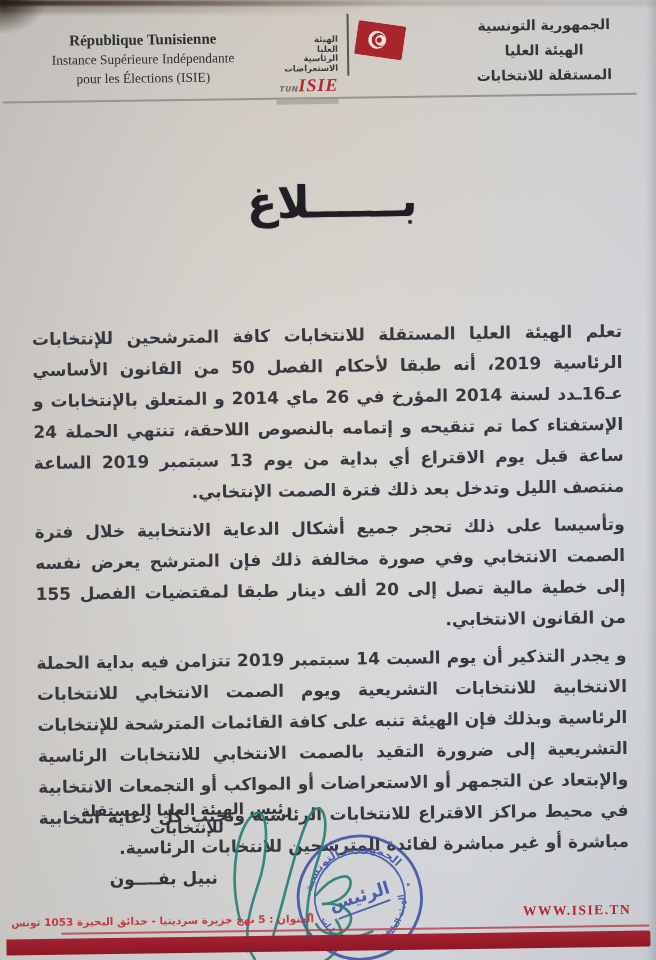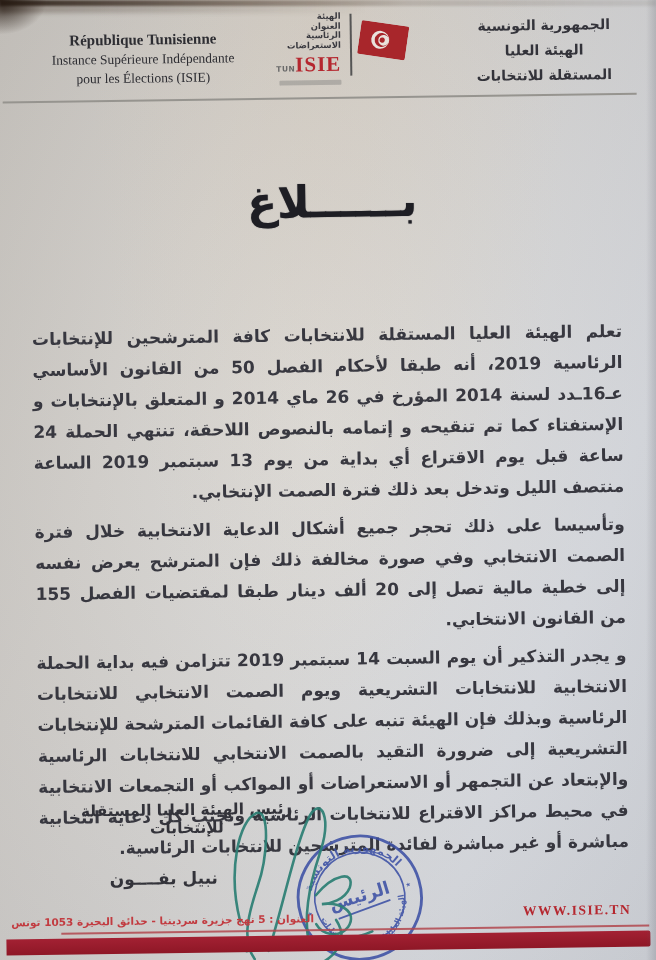--- a/index.html
+++ b/index.html
@@ -27,25 +27,25 @@
     background:linear-gradient(270deg, rgba(88,88,100,.22), transparent);}
   .tilt{position:absolute;inset:0;transform:rotate(-0.8deg);transform-origin:50% 50%;}
 
   
   .hdr-fr{position:absolute;left:28px;top:28px;width:242px;text-align:center;
     font-family:"Liberation Serif",serif;color:#2d2d32;line-height:19px;font-size:13.5px;}
   .hdr-fr .l1{font-weight:bold;font-size:15px;}
   .hdr-ar{position:absolute;right:22px;top:16px;width:168px;text-align:center;
     direction:rtl;font-weight:bold;font-size:14px;line-height:25px;color:#33333a;}
   .logo{position:absolute;left:282px;top:12px;display:flex;align-items:flex-start;}
-  .logo-text{display:flex;flex-direction:column;align-items:flex-end;}
+  .logo-text{display:flex;flex-direction:column;align-items:flex-end;margin-top:23px;}
   .logo-ar{direction:rtl;text-align:center;font-size:8.5px;line-height:9.5px;font-weight:bold;color:#3a3a40;}
-  .logo-latin{margin-top:2px;display:flex;align-items:baseline;}
+  .logo-latin{margin-top:2px;display:flex;align-items:baseline;font-style:italic;}
   .logo-tun{font-size:7.5px;color:#6a6a6a;font-weight:bold;letter-spacing:.5px;}
-  .logo-isie{font-size:21px;color:#b5272f;font-weight:bold;letter-spacing:1px;font-family:"Liberation Serif",serif;}
+  .logo-isie{font-size:18px;color:#b5272f;font-weight:bold;letter-spacing:1px;font-family:"Liberation Serif",serif;}
   .logo-smudge{margin-top:3px;width:62px;height:5px;background:rgba(110,110,110,.35);border-radius:1px;}
   .logo-divider{width:1.5px;height:62px;background:#555;margin:2px 7px 0 9px;}
   .flag{margin-top:12px;transform:rotate(9deg);}
   .rule{position:absolute;left:8px;top:97px;width:634px;height:2px;background:#96948f;}
 
   
   .doc-title{position:absolute;left:0;top:176px;width:672px;text-align:center;
     direction:rtl;font-size:44px;font-weight:bold;color:#1e1e24;
     text-shadow:0 0 1px rgba(30,30,36,.6);}
 
@@ -80,21 +80,21 @@
 
     <div class="hdr-fr">
       <div class="l1">République Tunisienne</div>
       <div>Instance Supérieure Indépendante</div>
       <div>pour les Élections (ISIE)</div>
     </div>
 
     <div class="logo">
       <div class="logo-text">
         <div class="logo-ar">الهيئة</div>
-        <div class="logo-ar">العنوان</div>
+        <div class="logo-ar">العليا</div>
         <div class="logo-ar">الرئاسية</div>
         <div class="logo-ar">الاستعراضات</div>
         <div class="logo-latin">
           <span class="logo-tun">TUN</span>
             <span class="logo-isie">ISIE</span>
         </div>
         <div class="logo-smudge"></div>
       </div>
       <div class="logo-divider"></div>
       <div class="flag">

